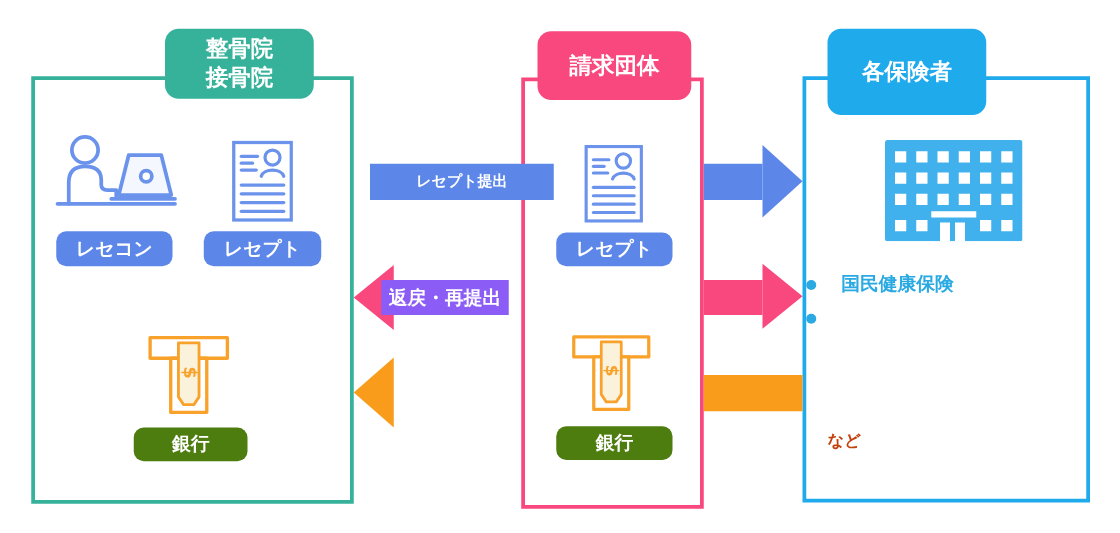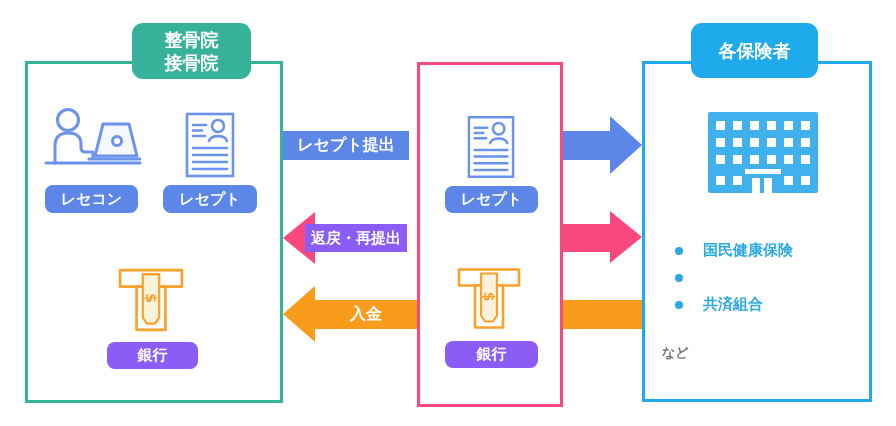--- a/index.html
+++ b/index.html
@@ -9,94 +9,94 @@
   .box { position: absolute; background: #fff; border: 3px solid; }
   .box.clinic   { left: 25px;  top: 61px; width: 258px; height: 342px; border-color: #35B299; }
   .box.billing  { left: 417px; top: 62px; width: 146px; height: 345px; border-color: #F8487E; }
   .box.insurers { left: 642px; top: 61px; width: 230px; height: 341px; border-color: #1FAAEC; }
 
   .badge { position: absolute; z-index: 3; color: #fff; font-weight: bold; font-size: 18px;
            line-height: 1.3; display: flex; flex-direction: column; align-items: center;
            justify-content: center; text-align: center; border-radius: 11px; }
   .badge.clinic   { left: 92px;  top: 23px; width: 119px; height: 56px; background: #35B299; margin-left: 40px; }
   .badge.billing  { left: 430px; top: 25px; width: 123px; height: 55px; background: #F8487E; }
-  .badge.insurers { left: 691px; top: 23px; width: 127px; height: 55px; background: #1FAAEC; }
+  .badge.insurers { left: 662px; top: 23px; width: 127px; height: 69px; background: #1FAAEC; }
 
   .chip { position: absolute; z-index: 2; color: #fff; font-weight: bold; font-size: 15px;
           display: flex; align-items: center; justify-content: center; border-radius: 8px; }
   .chip.blue   { background: #5C87E9; }
-  .chip.orange { background: #8b5cf6; align-items: center; }
+  .chip.orange { background: #4d7c0f; align-items: center; }
 
   .icon { position: absolute; z-index: 2; }
 
   .shaft { position: absolute; z-index: 1; display: flex; align-items: center;
            justify-content: center; color: #fff; font-weight: bold; }
   .head { position: absolute; z-index: 1; width: 0; height: 0; }
 
   
-  .shaft.submit-left  { left: 283px; top: 131px; width: 126px; height: 29px; background: #5C87E9; font-size: 16px; }
+  .shaft.submit-left  { left: 296px; top: 131px; width: 147px; height: 29px; background: #5C87E9; font-size: 12px; }
   .shaft.submit-right { left: 563px; top: 131px; width: 47px;  height: 29px; background: #5C87E9; }
   .head.submit-head   { left: 610px; top: 116px; border-top: 29px solid transparent;
                         border-bottom: 29px solid transparent; border-left: 32px solid #5C87E9; }
   
   .head.return-head-left  { left: 283px; top: 212px; border-top: 26px solid transparent;
                             border-bottom: 26px solid transparent; border-right: 32px solid #F8487E; }
   .shaft.return-left  { left: 305px; top: 224px; width: 102px; height: 28px; background: #8b5cf6; font-size: 15px; }
   .shaft.return-right { left: 563px; top: 224px; width: 47px;  height: 28px; background: #F8487E; }
   .head.return-head-right { left: 610px; top: 211px; border-top: 26px solid transparent;
                             border-bottom: 26px solid transparent; border-left: 32px solid #F8487E; }
   
   .head.payment-head  { left: 283px; top: 286px; border-top: 28px solid transparent;
                         border-bottom: 28px solid transparent; border-right: 32px solid #F99C1C; }
   .shaft.payment-left { left: 315px; top: 300px; width: 102px; height: 29px; background: #F99C1C; font-size: 16px; }
   .shaft.payment-right{ left: 563px; top: 300px; width: 79px;  height: 29px; background: #F99C1C; }
 
   
-  .insurer-list { position: absolute; left: 662px; top: 214px; width: 200px; z-index: 2; margin-top: 23px; }
+  .insurer-list { position: absolute; left: 632px; top: 214px; width: 200px; z-index: 2; }
   .insurer-item { display: flex; align-items: center; height: 27px; color: #2AA9E2;
                   font-weight: bold; font-size: 15px; }
   .bullet { width: 8px; height: 8px; border-radius: 50%; background: #2AA9E2;
             margin-left: 13px; margin-right: 20px; flex: 0 0 auto; }
-  .etc { position: absolute; left: 662px; top: 344px; color: #737373; font-size: 13px;
+  .etc { position: absolute; left: 662px; top: 344px; color: #c2410c; font-size: 13px;
          font-weight: bold; z-index: 2; }
 </style>
 </head>
 <body>
 
 <div class="stage">
 
   <div class="box clinic"></div>
   <div class="box billing"></div>
   <div class="box insurers"></div>
 
   <div class="badge clinic">
     <span>整骨院</span>
     <span>接骨院</span>
   </div>
+  <div class="badge billing">
+    <span>請求団体</span>
+  </div>
   <div class="badge insurers">
     <span>各保険者</span>
   </div>
 
   <div class="shaft submit-left">
     <span>レセプト提出</span>
   </div>
   <div class="shaft submit-right"></div>
   <div class="head submit-head"></div>
 
   <div class="head return-head-left"></div>
   <div class="shaft return-left">
     <span>返戻・再提出</span>
   </div>
   <div class="shaft return-right"></div>
   <div class="head return-head-right"></div>
 
   <div class="head payment-head"></div>
-  <div class="shaft payment-left">
-    <span>入金</span>
-  </div>
   <div class="shaft payment-right"></div>
 
   <svg class="icon" style="left:43px; top:106px;" width="100" height="66" viewBox="0 0 100 66">
     <g fill="none" stroke="#6B93EC" stroke-width="3" stroke-linecap="round" stroke-linejoin="round">
       <circle cx="25" cy="14" r="10.5" fill="#fff"></circle>
       <path d="M12,57 V40 Q12,27 25,27 Q38,27 38,38 V42 Q38,46 43,46 H50 V52" fill="#fff"></path>
       <polygon points="60,18 86,18 94,50 52,50" fill="#F4F7FE"></polygon>
       <circle cx="74" cy="35" r="4.5" fill="#fff"></circle>
       <path d="M46,53 H97"></path>
       <path d="M3,57 H97"></path>
@@ -195,20 +195,16 @@
   </svg>
 
   <div class="insurer-list">
     <div class="insurer-item">
       <span class="bullet"></span>
       <span>国民健康保険</span>
     </div>
     <div class="insurer-item">
       <span class="bullet"></span>
     </div>
-    <div class="insurer-item">
-      <span class="bullet"></span>
-      <span>共済組合</span>
-    </div>
   </div>
   <div class="etc">など</div>
 
 </div>
 
 </body></html>

